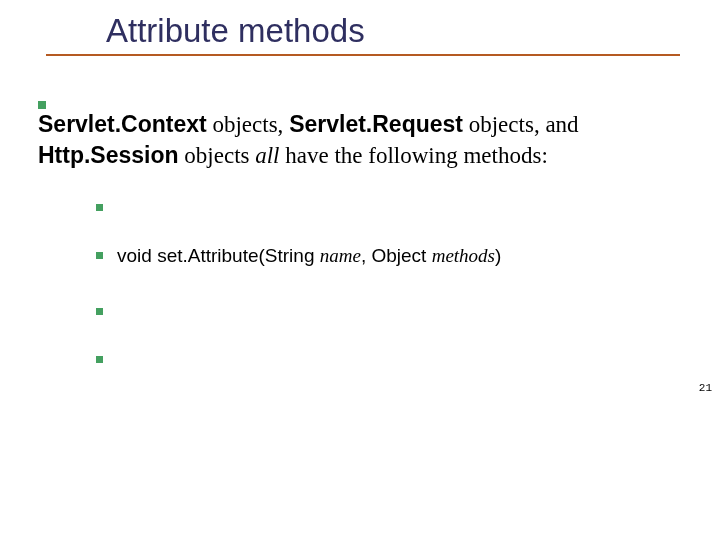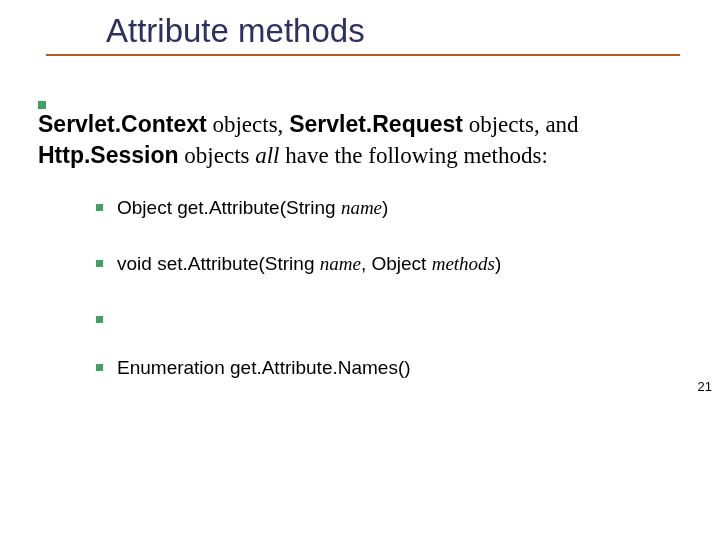--- a/index.html
+++ b/index.html
@@ -85,22 +85,22 @@
     font-size: 19px;
   }
   .italic-serif {
     font-family: "Times New Roman", Times, serif;
     font-style: italic;
   }
   .pagenum {
     position: absolute;
     right: 8px;
     bottom: 6px;
-    font-family: Liberation Sans, sans-serif;
-    font-size: 13px;
+    font-family: Liberation Mono, monospace;
+    font-size: 11px;
     color: #000;
   }
 </style>
 </head>
 <body>
 
 <div class="slide">
 
   <div class="title-wrap">
     <div class="title">Attribute methods</div>
@@ -112,38 +112,34 @@
       <span class="sq"></span>
       <span class="para-text">
         <span class="sans-bold">Servlet.Context</span><span> objects, </span><span class="sans-bold">Servlet.Request</span><span> objects, and </span><span class="sans-bold">Http.Session</span><span> objects </span><span class="ital">all</span><span> have the following methods:</span>
       </span>
     </div>
 
     <div class="sublist">
 
       <div class="subitem">
         <span class="sq-small"></span>
-        <span class="subitem-text">
-          <span>Object get.Attribute(String </span><span class="italic-serif">name</span><span>)</span>
-        </span>
       </div>
 
       <div class="subitem">
         <span class="sq-small"></span>
         <span class="subitem-text">
           <span>void set.Attribute(String </span><span class="italic-serif">name</span><span>, Object </span><span class="italic-serif">methods</span><span>)</span>
         </span>
       </div>
 
       <div class="subitem">
         <span class="sq-small"></span>
       </div>
 
       <div class="subitem">
         <span class="sq-small"></span>
-        <span class="subitem-text">Enumeration get.Attribute.Names()</span>
       </div>
 
     </div>
   </div>
 
   <div class="pagenum">21</div>
 </div>
 
 </body></html>

